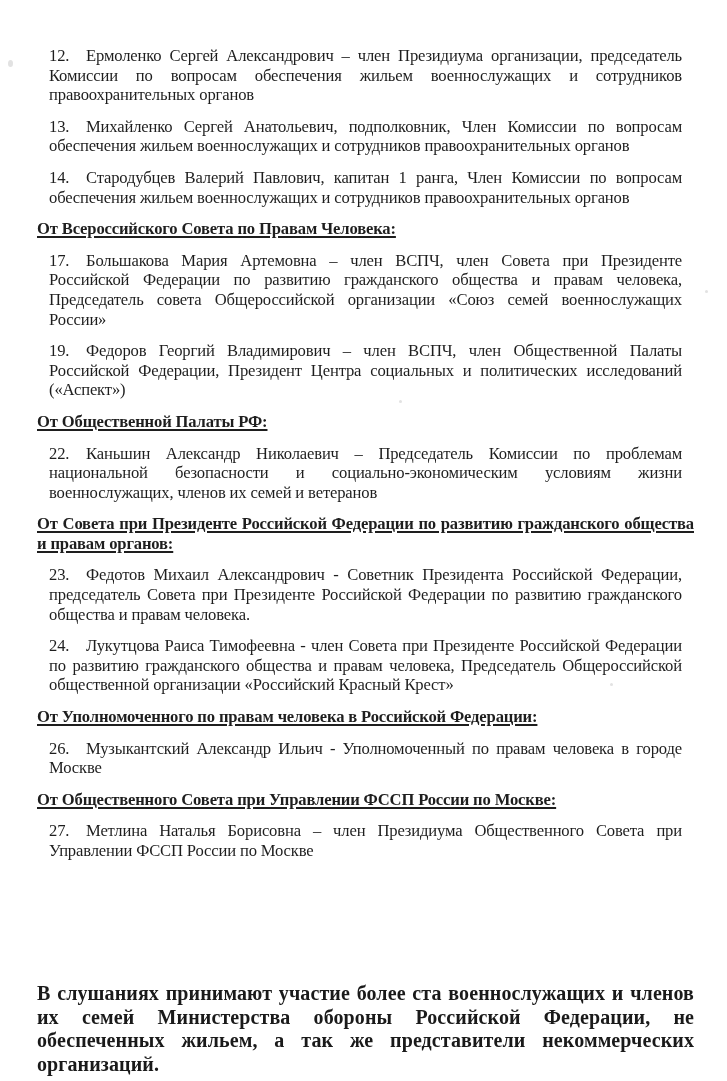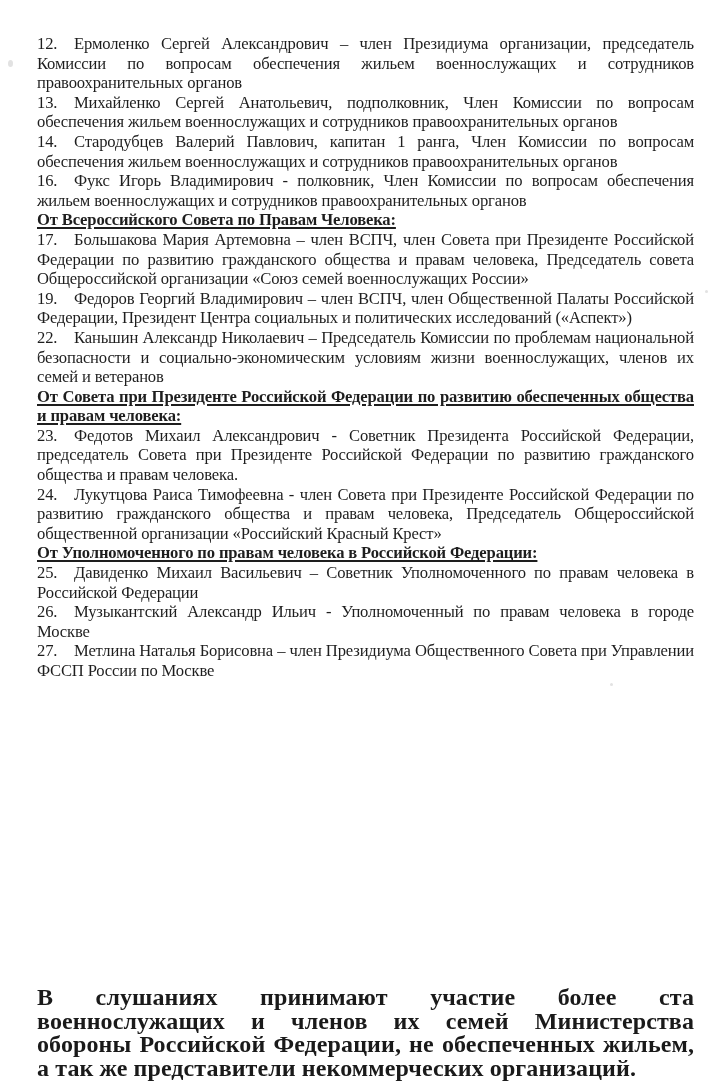--- a/index.html
+++ b/index.html
@@ -19,21 +19,21 @@
       position: absolute;
       left: 37px;
       top: 34px;
       width: 657px;
       font-size: 16.6px;
       line-height: 19.6px;
       letter-spacing: -0.15px;
     }
     .item {
       text-align: justify;
-      margin: 0;
+      margin: 12px;
     }
     .item .num {
       display: inline-block;
       width: 37px;
     }
     .section-header {
       font-weight: bold;
       text-decoration: underline;
       text-decoration-thickness: 1.5px;
       text-underline-offset: 2px;
@@ -42,21 +42,21 @@
     }
     .section-header.gap-after {
       margin-bottom: 0;
     }
     .closing {
       position: absolute;
       left: 37px;
       top: 962px;
       width: 657px;
       font-weight: bold;
-      font-size: 24px;
+      font-size: 20px;
       line-height: 23.5px;
       text-align: justify;
       letter-spacing: 0.1px;
       color: #1a1a1a;
     }
     .scan-mark {
       position: absolute;
       background: #cfcfcf;
       border-radius: 50%;
       opacity: 0.6;
@@ -74,52 +74,48 @@
 
   <p class="item">
     <span class="num">12.</span><span>Ермоленко Сергей Александрович – член Президиума организации, председатель Комиссии по вопросам обеспечения жильем военнослужащих и сотрудников правоохранительных органов</span>
   </p>
   <p class="item">
     <span class="num">13.</span><span>Михайленко Сергей Анатольевич, подполковник, Член Комиссии по вопросам обеспечения жильем военнослужащих и сотрудников правоохранительных органов</span>
   </p>
   <p class="item">
     <span class="num">14.</span><span>Стародубцев Валерий Павлович, капитан 1 ранга, Член Комиссии по вопросам обеспечения жильем военнослужащих и сотрудников правоохранительных органов</span>
   </p>
-  <p class="item">
-    <span class="num">16.</span><span>Фукс Игорь Владимирович - полковник, Член Комиссии по вопросам обеспечения жильем военнослужащих и сотрудников правоохранительных органов</span>
-  </p>
 
   <p class="section-header gap-after">От Всероссийского Совета по Правам Человека:</p>
   <p class="item">
     <span class="num">17.</span><span>Большакова Мария Артемовна – член ВСПЧ, член Совета при Президенте Российской Федерации по развитию гражданского общества и правам человека, Председатель совета Общероссийской организации «Союз семей военнослужащих России»</span>
   </p>
   <p class="item">
     <span class="num">19.</span><span>Федоров Георгий Владимирович – член ВСПЧ, член Общественной Палаты Российской Федерации, Президент Центра социальных и политических исследований («Аспект»)</span>
   </p>
 
 
+  <p class="section-header">От Общественной Палаты РФ:</p>
   <p class="item">
     <span class="num">22.</span><span>Каньшин Александр Николаевич – Председатель Комиссии по проблемам национальной безопасности и социально-экономическим условиям жизни военнослужащих, членов их семей и ветеранов</span>
   </p>
 
-  <p class="section-header">От Совета при Президенте Российской Федерации по развитию обеспеченных общества и правам человека:</p>
+  <p class="section-header">От Совета при Президенте Российской Федерации по развитию гражданского общества и правам органов:</p>
   <p class="item">
     <span class="num">23.</span><span>Федотов Михаил Александрович - Советник Президента Российской Федерации, председатель Совета при Президенте Российской Федерации по развитию гражданского общества и правам человека.</span>
   </p>
   <p class="item">
     <span class="num">24.</span><span>Лукутцова Раиса Тимофеевна - член Совета при Президенте Российской Федерации по развитию гражданского общества и правам человека, Председатель Общероссийской общественной организации «Российский Красный Крест»</span>
   </p>
 
   <p class="section-header">От Уполномоченного по правам человека в Российской Федерации:</p>
-  <p class="item">
-    <span class="num">25.</span><span>Давиденко Михаил Васильевич – Советник Уполномоченного по правам человека в Российской Федерации</span>
-  </p>
 
   <p class="item">
     <span class="num">26.</span><span>Музыкантский Александр Ильич - Уполномоченный по правам человека в городе Москве</span>
   </p>
 
+  <p class="section-header">От Общественного Совета при Управлении ФССП России по Москве:</p>
   <p class="item">
     <span class="num">27.</span><span>Метлина Наталья Борисовна – член Президиума Общественного Совета при Управлении ФССП России по Москве</span>
   </p>
 </div>
 
 <p class="closing">В слушаниях принимают участие более ста военнослужащих и членов их семей Министерства обороны Российской Федерации, не  обеспеченных жильем, а так же представители некоммерческих организаций.</p>
 
 </body></html>

